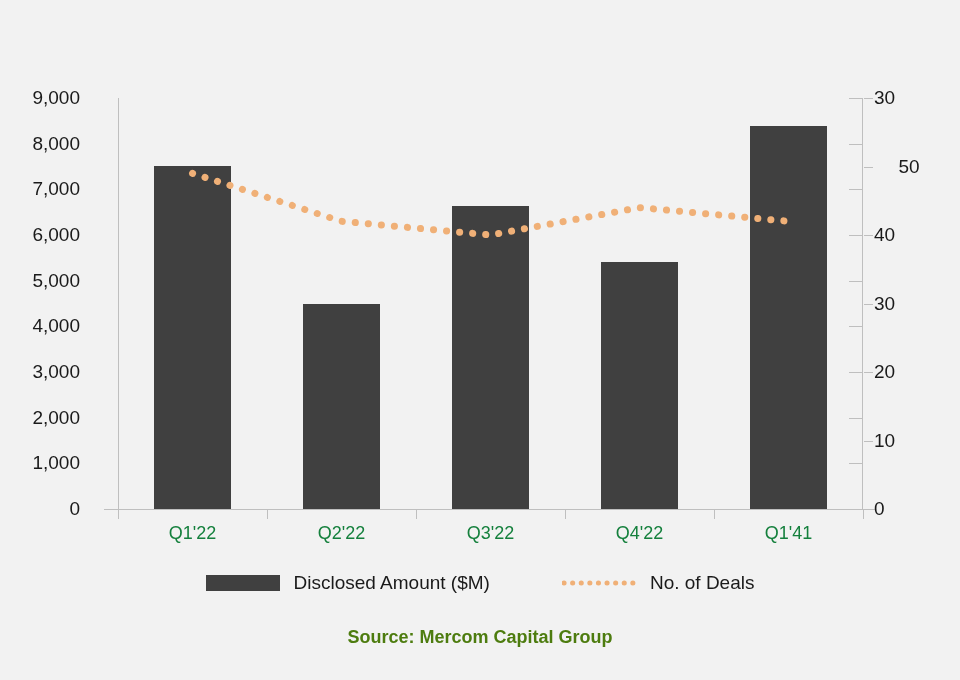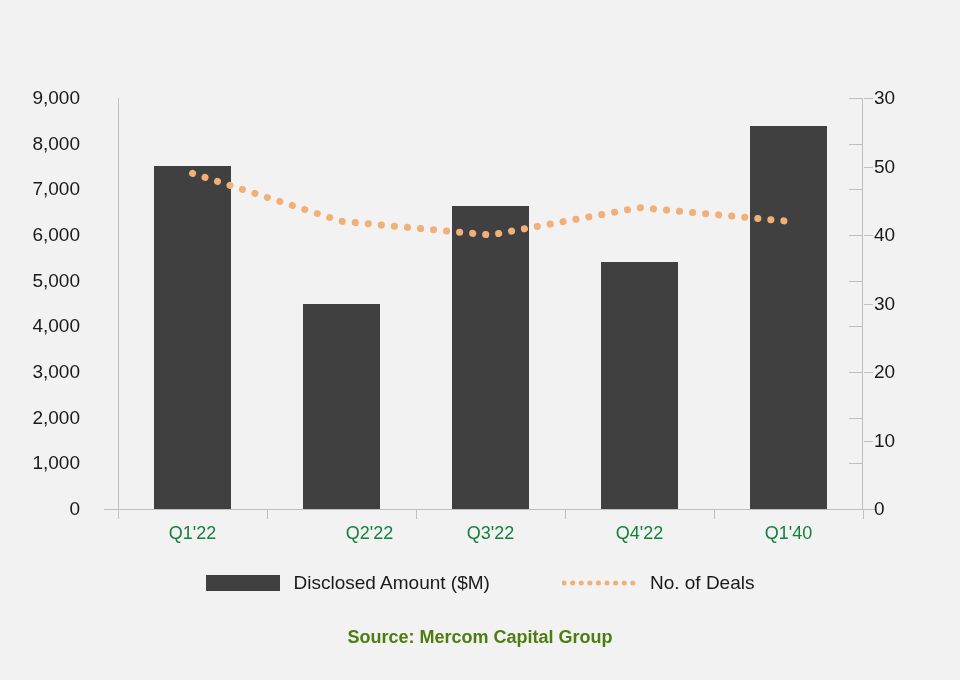--- a/index.html
+++ b/index.html
@@ -235,26 +235,26 @@
     <div class="ylabel-left" style="top: 280.667px;">5,000</div>
     <div class="ylabel-left" style="top: 235px;">6,000</div>
     <div class="ylabel-left" style="top: 189.333px;">7,000</div>
     <div class="ylabel-left" style="top: 143.667px;">8,000</div>
     <div class="ylabel-left" style="top: 98px;">9,000</div>
     <div class="ylabel-right" style="top: 509px;">0</div>
     <div class="ylabel-right" style="top: 440.5px;">10</div>
     <div class="ylabel-right" style="top: 372px;">20</div>
     <div class="ylabel-right" style="top: 303.5px;">30</div>
     <div class="ylabel-right" style="top: 235px;">40</div>
-    <div class="ylabel-right" style="top: 166.5px;">50</div>
+    <div class="ylabel-right" style="top: 166.5px; text-align: center;">50</div>
     <div class="ylabel-right" style="top: 98px;">30</div>
     <div class="xlabel" style="left: 192.5px;">Q1'22</div>
-    <div class="xlabel" style="left: 341.5px; margin-left: 28px;">Q2'22</div>
+    <div class="xlabel" style="left: 341.5px;">Q2'22</div>
     <div class="xlabel" style="left: 490.5px;">Q3'22</div>
     <div class="xlabel" style="left: 639.5px;">Q4'22</div>
-    <div class="xlabel" style="left: 788.5px;">Q1'40</div>
+    <div class="xlabel" style="left: 788.5px;">Q1'41</div>
     <div class="xtick" style="left: 118px;"></div>
     <div class="xtick" style="left: 267px;"></div>
     <div class="xtick" style="left: 416px;"></div>
     <div class="xtick" style="left: 565px;"></div>
     <div class="xtick" style="left: 714px;"></div>
     <div class="xtick" style="left: 863px;"></div>
   </div>
 
 </body></html>

